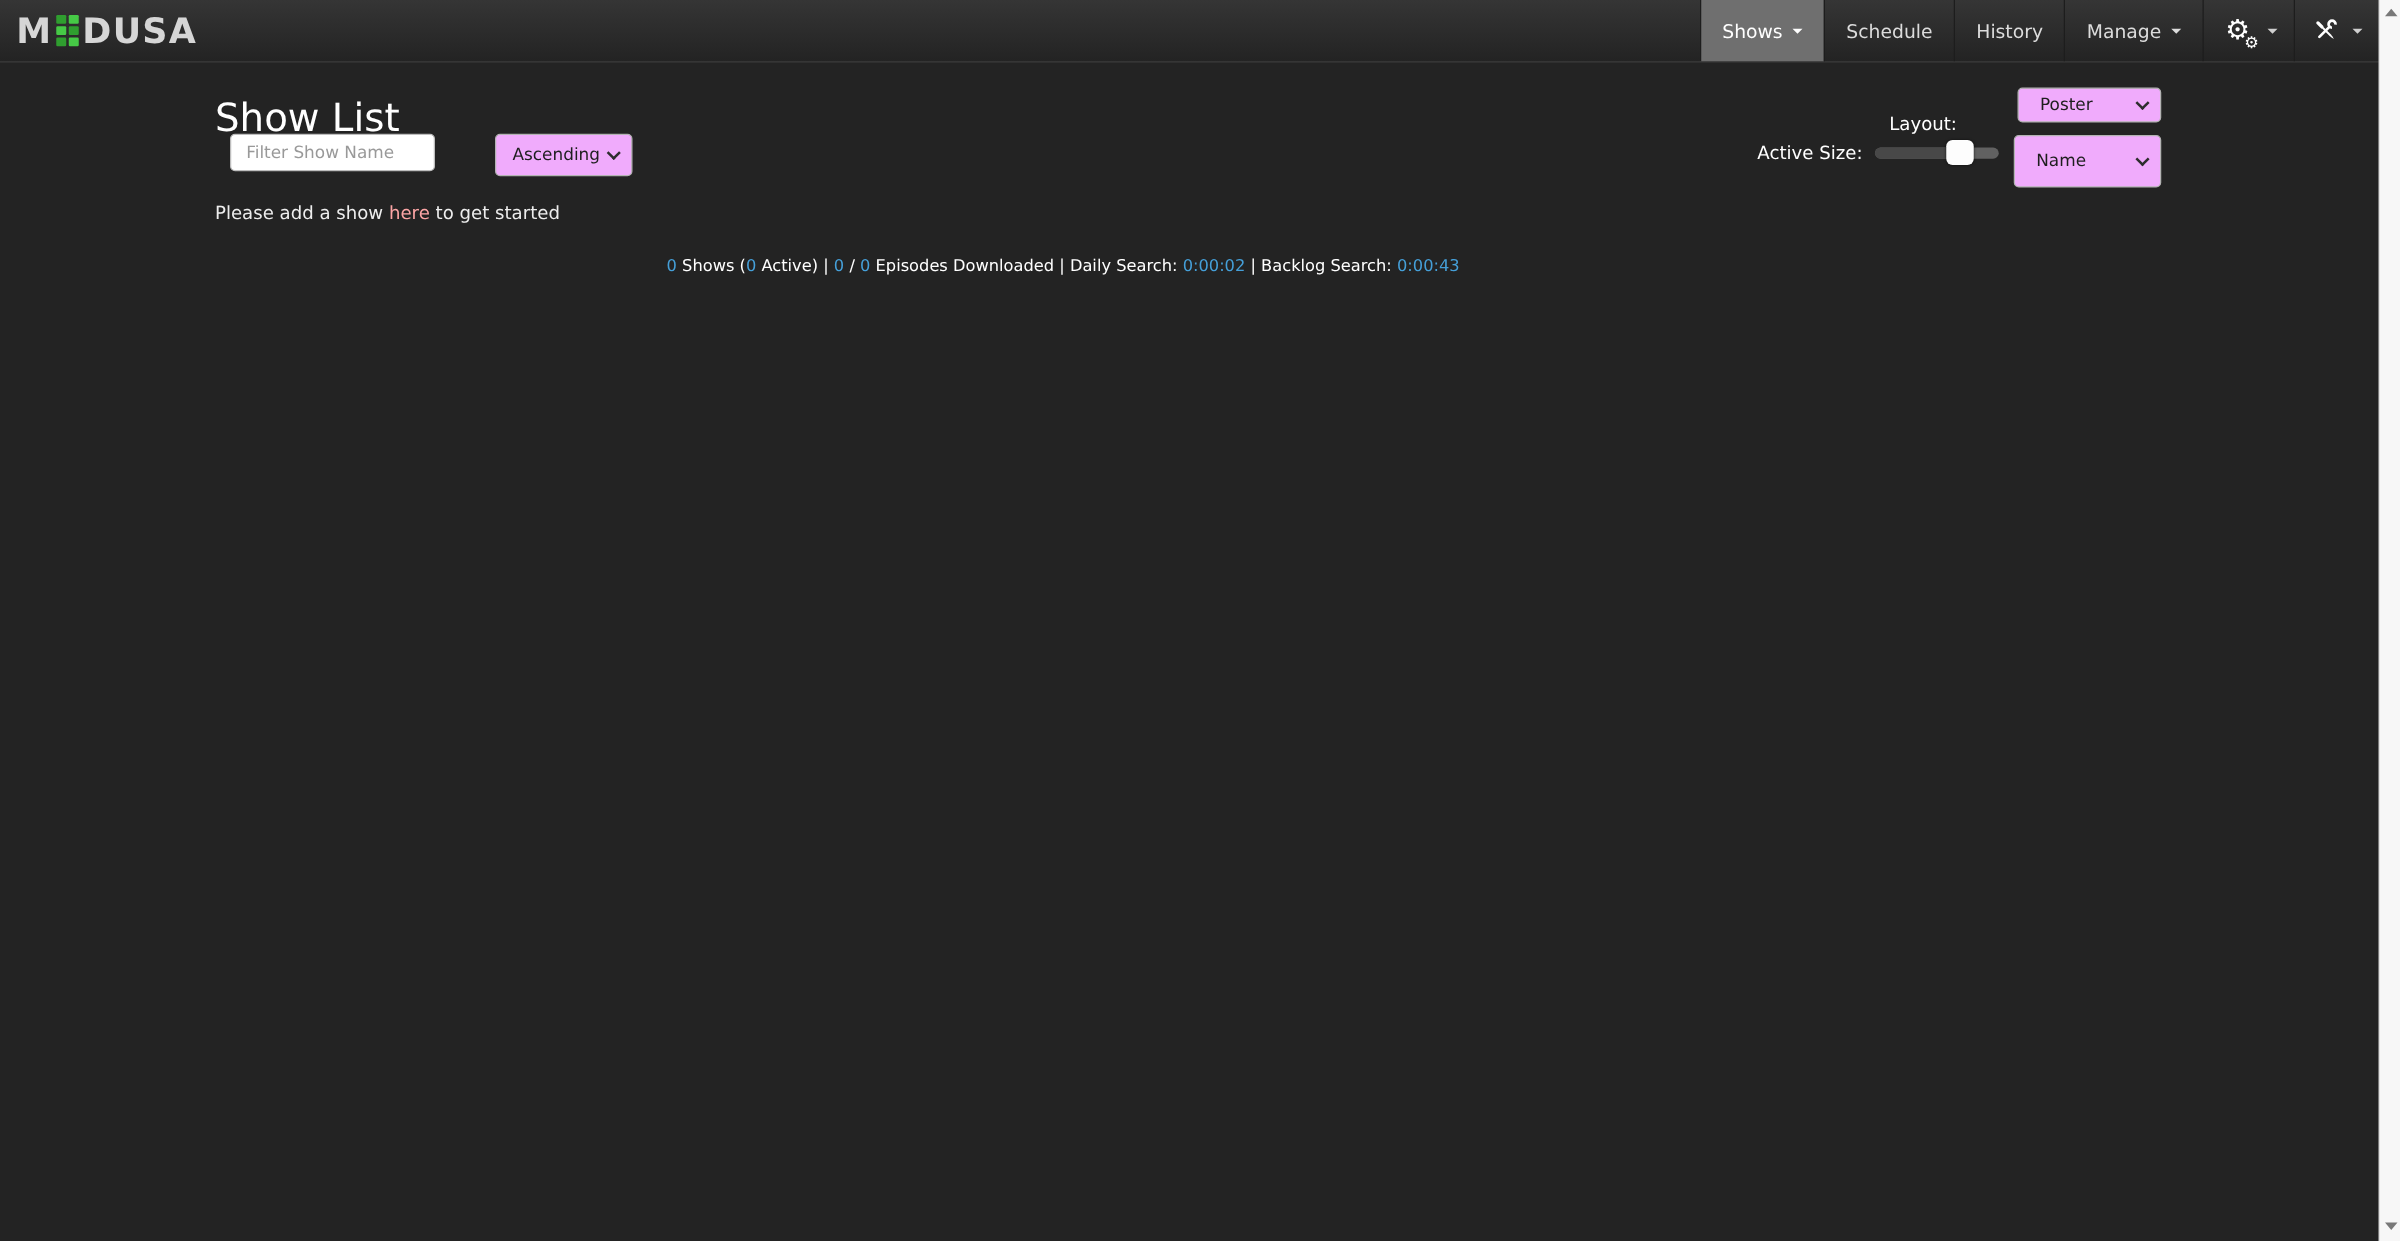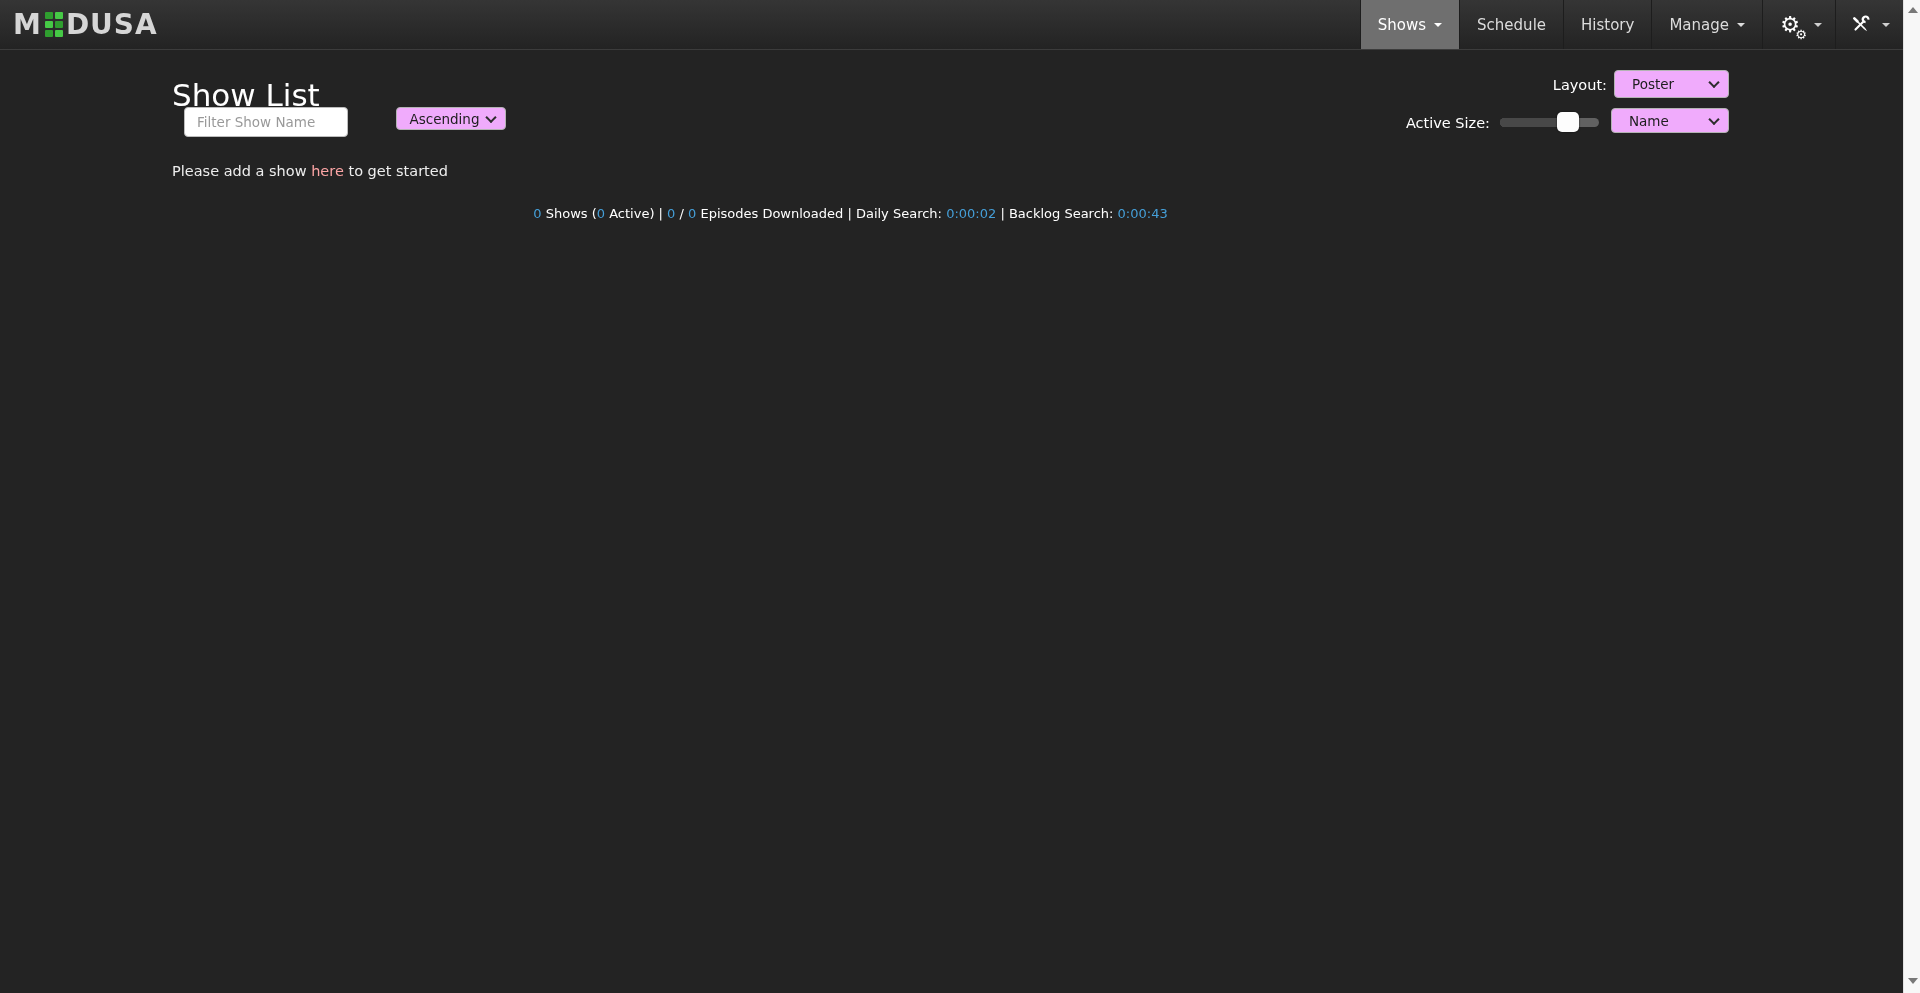--- a/index.html
+++ b/index.html
@@ -74,26 +74,26 @@
     border:1px solid #b3b3b3; border-radius:4px;
     display:flex; align-items:center;
     padding:0 26px 0 13px; font-size:13.5px; color:#1e1e1e; cursor:pointer;
     user-select:none;
   }
   .fake-select .chev {
     position:absolute; right:10px; top:50%; width:6px; height:6px;
     border-right:2px solid #2d2d2d; border-bottom:2px solid #2d2d2d;
     transform:translateY(-70%) rotate(45deg);
   }
-  .sel-sort   { left:396px;  top:107px; width:110px; height:23px;justify-content:center; }
+  .sel-sort   { left:396px;  top:107px; width:110px; height:34px; }
   .sel-layout { left:1614px; top:70px;  width:115px; height:28px; padding-left:17px; }
-  .sel-sortby { left:1611px; top:108px; width:118px; height:25px; padding-left:17px; }
+  .sel-sortby { left:1611px; top:108px; width:118px; height:42px; padding-left:17px; }
 
   .ctrl-label { position:absolute; text-align:right; color:#fff; font-size:14.5px; }
-  .lbl-layout     { left:1470px; top:77px;  width:137px; }
+  .lbl-layout     { left:1470px; top:92px;  width:137px;text-align:center; }
   .lbl-postersize { left:1360px; top:115px; width:130px; }
 
   .slider { position:absolute; left:1500px; top:112px; width:99px; height:20px; cursor:pointer; }
   .slider-track { position:absolute; top:6px; left:0; width:99px; height:9px; border-radius:5px; background:#616161; }
   .slider-fill  { position:absolute; top:6px; left:0; width:57px; height:9px; border-radius:5px 0 0 5px; background:#484848; }
   .slider-thumb { position:absolute; top:0; width:22px; height:20px; background:#fdfdfd;
                   border-radius:5px; box-shadow:0 0 2px rgba(0,0,0,.7); }
 
   .empty-state { position:absolute; left:172px; top:163px; font-size:14.5px; color:#ededed; }
   .empty-link { color:#fca5a5; cursor:pointer; }

